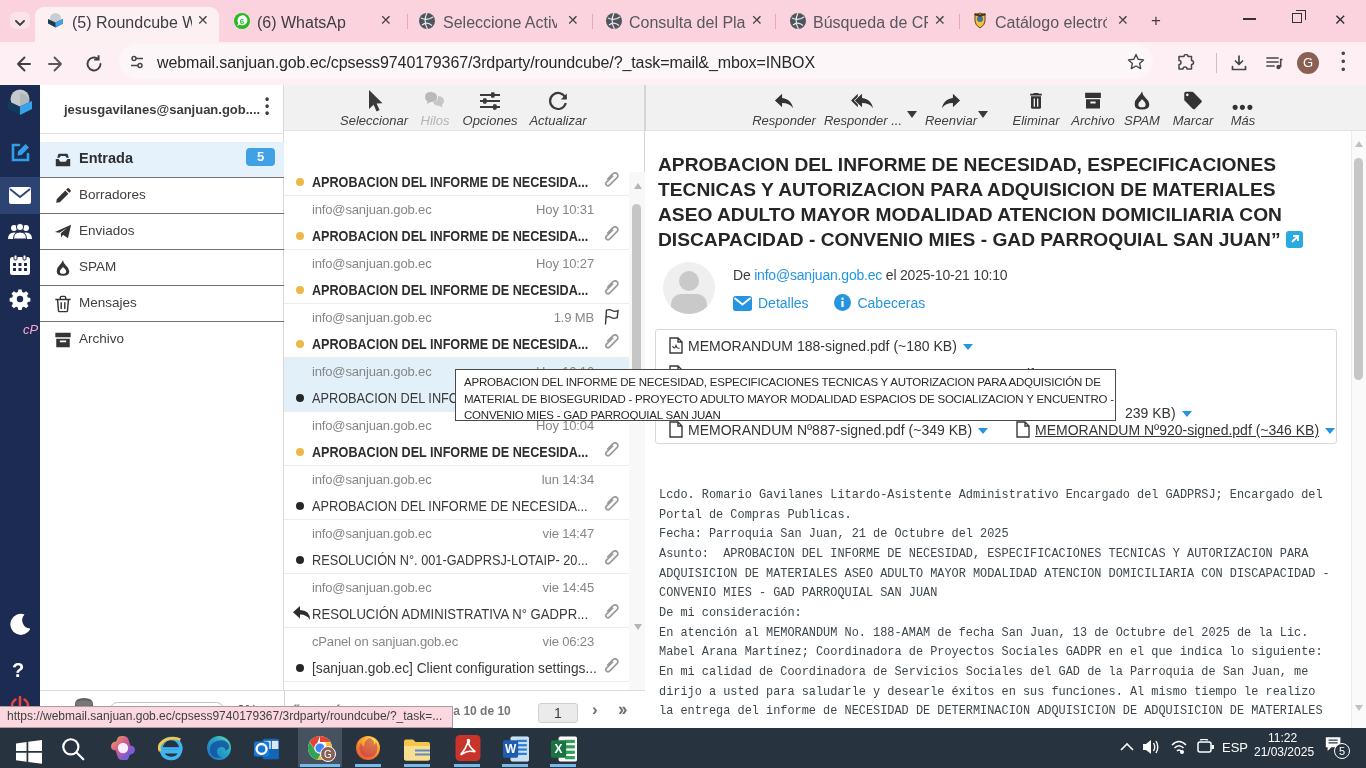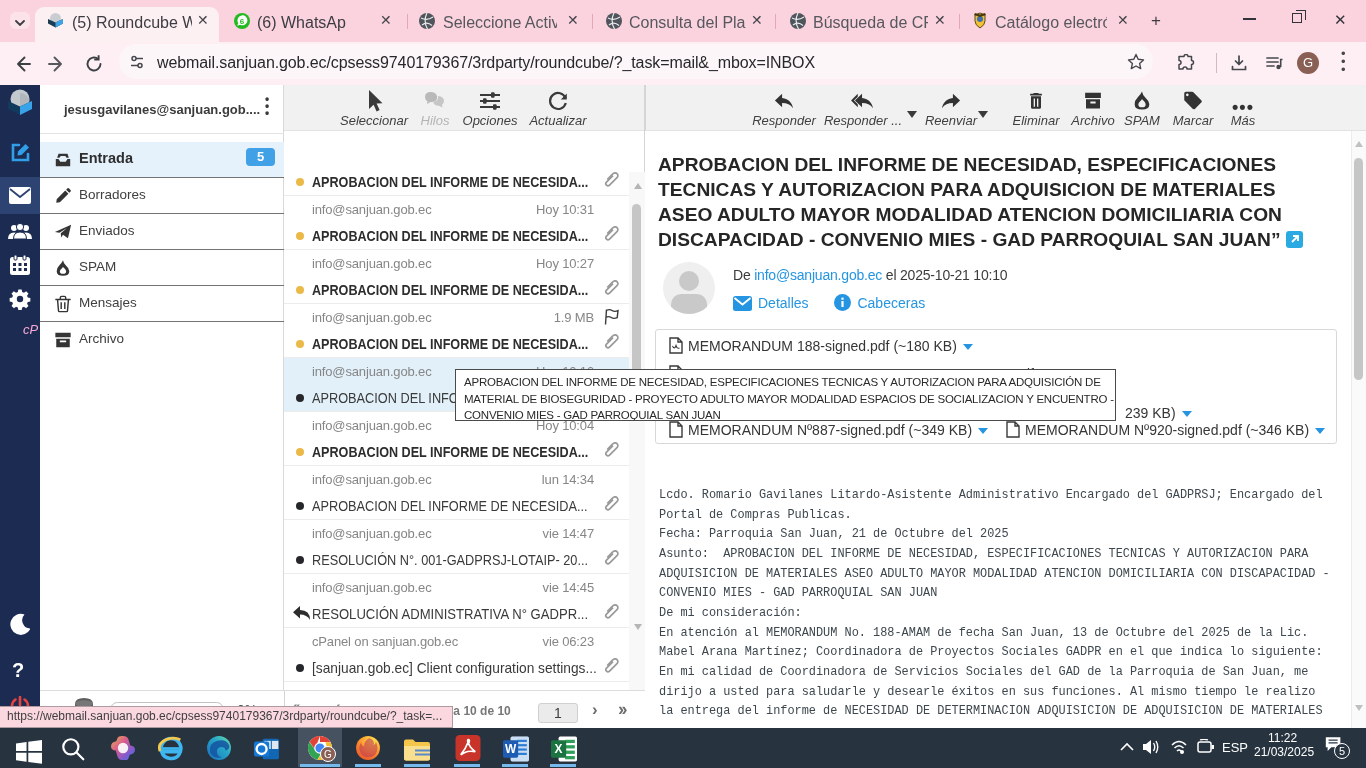--- a/index.html
+++ b/index.html
@@ -484,21 +484,21 @@
       <div class="attrow" style="top:7px;"><svg style="vertical-align:-3px;margin-right:5px;" width="14" height="17" viewBox="0 0 14 17">
             <path fill="none" stroke="#3a3a3a" stroke-width="1.4" d="M1 1 L9 1 L13 5 L13 16 L1 16 Z M9 1 L9 5 L13 5"></path>
             <path d="M3.5 9 Q5.5 13 7 8.5 Q8 12 10.5 11" fill="none" stroke="#3a3a3a" stroke-width="1.1"></path>
           </svg>MEMORANDUM 188-signed.pdf (~180 KB)<span class="caret"></span></div>
       <div class="attrow" style="top:35px;"><svg style="vertical-align:-3px;margin-right:5px;" width="14" height="17" viewBox="0 0 14 17">
             <path fill="none" stroke="#3a3a3a" stroke-width="1.4" d="M1 1 L9 1 L13 5 L13 16 L1 16 Z M9 1 L9 5 L13 5"></path>
           </svg>ESPECIFICACIONES TECNICAS BIOSEGURIDAD.pdf<span class="caret"></span></div>
       <div class="attrow" style="top:63px;left:469px;margin-top:12px;">239 KB)<span class="caret"></span></div>
       <div class="attrow" style="top:91px;"><svg style="vertical-align:-3px;margin-right:5px;" width="14" height="17" viewBox="0 0 14 17">
             <path fill="none" stroke="#3a3a3a" stroke-width="1.4" d="M1 1 L9 1 L13 5 L13 16 L1 16 Z M9 1 L9 5 L13 5"></path>
-          </svg>MEMORANDUM Nº887-signed.pdf (~349 KB)<span class="caret"></span><span style="margin-left:18px;"><svg style="vertical-align:-3px;margin-right:5px;" width="14" height="17" viewBox="0 0 14 17">
+          </svg>MEMORANDUM Nº887-signed.pdf (~349 KB)<span class="caret"></span><span style="margin-left:28px;text-decoration:underline;"><svg style="vertical-align:-3px;margin-right:5px;" width="14" height="17" viewBox="0 0 14 17">
               <path fill="none" stroke="#3a3a3a" stroke-width="1.4" d="M1 1 L9 1 L13 5 L13 16 L1 16 Z M9 1 L9 5 L13 5"></path>
             </svg>MEMORANDUM Nº920-signed.pdf (~346 KB)<span class="caret"></span></span></div>
     </div>
     <div id="mailbody">Lcdo. Romario Gavilanes Litardo-Asistente Administrativo Encargado del GADPRSJ; Encargado del
 Portal de Compras Publicas.
 Fecha: Parroquia San Juan, 21 de Octubre del 2025
 Asunto:  APROBACION DEL INFORME DE NECESIDAD, ESPECIFICACIONES TECNICAS Y AUTORIZACION PARA
 ADQUISICION DE MATERIALES ASEO ADULTO MAYOR MODALIDAD ATENCION DOMICILIARIA CON DISCAPACIDAD -
 CONVENIO MIES - GAD PARROQUIAL SAN JUAN
 De mi consideración:

